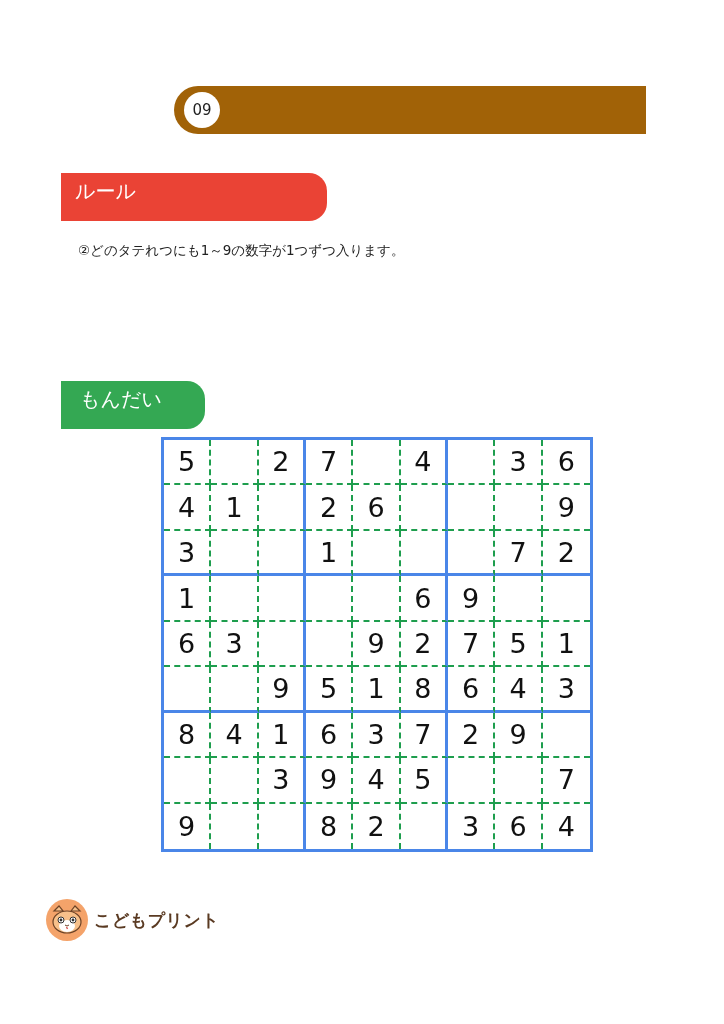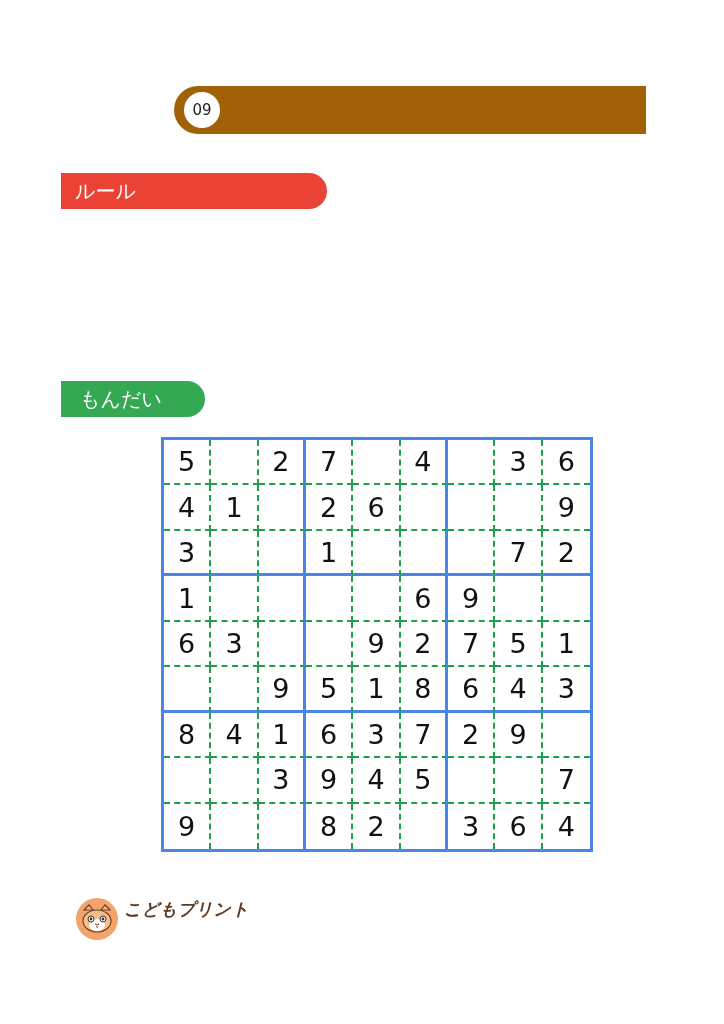--- a/index.html
+++ b/index.html
@@ -13,58 +13,59 @@
   }
   .num-badge {
     position: absolute; left: 10px; top: 6px; width: 36px; height: 36px; border-radius: 50%;
     background: #fff; color: #222; font-size: 15px; text-align: center; line-height: 36px;
   }
   .title-text {
     position: absolute; left: 108px; top: 0; height: 48px; line-height: 48px;
     color: #fff; font-size: 20px; letter-spacing: 1px; white-space: pre;
   }
   .section-pill {
-    position: absolute; left: 61px; height: 36px; color: #fff; font-size: 20px;
+    position: absolute; left: 61px; height: 48px; color: #fff; font-size: 20px;
     line-height: 36px; padding-left: 14px; box-sizing: border-box; border-radius: 0 18px 18px 0;
   }
   .pill-rule { top: 173px; width: 266px; background: #ea4335; }
   .pill-problem { top: 381px; width: 144px; background: #34a853; padding-left: 19px; }
   .rules { position: absolute; left: 78px; top: 236px; font-size: 13.5px; line-height: 29px; color: #222; }
   .rules div { white-space: nowrap; }
   .grid {
     position: absolute; left: 161px; top: 437px; width: 432px; height: 415px;
     box-sizing: border-box; border: 3px solid #4a86e8;
     display: grid; grid-template-columns: repeat(9, 1fr); grid-template-rows: repeat(9, 1fr);
   }
   .cell {
     box-sizing: border-box; display: flex; align-items: center; justify-content: center;
     font-size: 27px; color: #111; font-family: "DejaVu Sans", sans-serif;
     border-right: 2px dashed #1e9e4e; border-bottom: 2px dashed #1e9e4e;
   }
   .cell.c9 { border-right: none; }
   .cell.r9 { border-bottom: none; }
   .cell.bx { border-right: 3px solid #4a86e8; }
   .cell.by { border-bottom: 3px solid #4a86e8; }
-  .logo { position: absolute; left: 76px; top: 898px; height: 44px; display: flex; align-items: flex-start; font-style: italic; }
+  .logo { position: absolute; left: 46px; top: 898px; height: 44px; display: flex; align-items: center; }
   .logo-circle {
     width: 42px; height: 42px; border-radius: 50%; background: #f4a36a; position: relative;
     display: flex; align-items: center; justify-content: center;
   }
   .logo-text { margin-left: 6px; font-size: 17px; font-weight: bold; color: #5a3a22; letter-spacing: 0.5px; }
 </style>
 </head>
 <body>
 
 <div class="title-bar">
   <div class="num-badge">09</div>
 </div>
 
 <div class="section-pill pill-rule">ルール</div>
 
 <div class="rules">
+  <div>②どのタテれつにも1～9の数字が1つずつ入ります。</div>
 </div>
 
 <div class="section-pill pill-problem">もんだい</div>
 
 <div class="grid" id="sudoku">
     <div class="cell">5</div>
     <div class="cell"></div>
     <div class="cell bx">2</div>
     <div class="cell">7</div>
     <div class="cell"></div>

